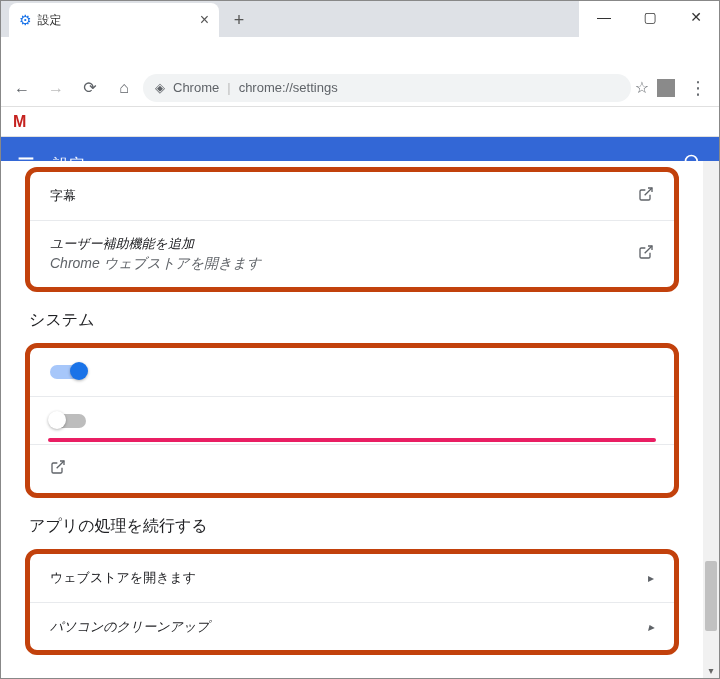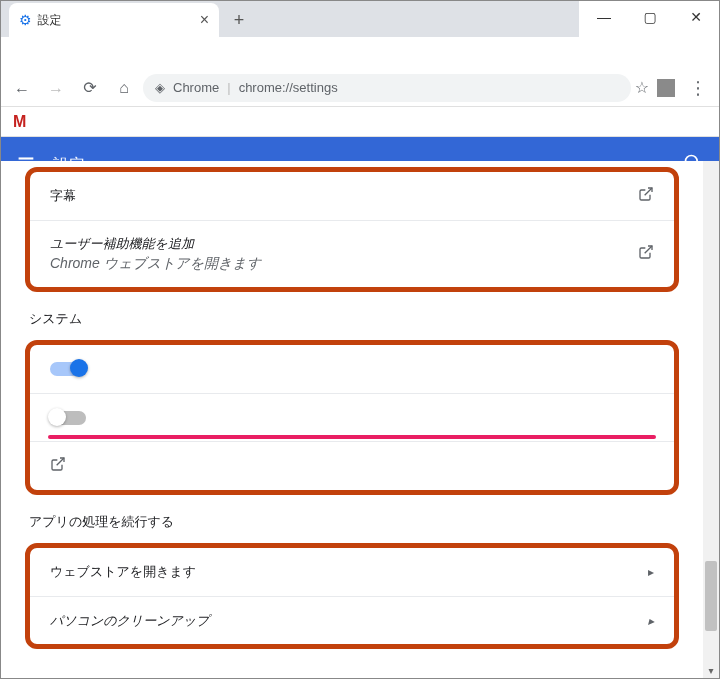--- a/index.html
+++ b/index.html
@@ -36,21 +36,21 @@
 
 
 .content-wrap { position: absolute; top: 160px; left: 0; right: 16px; bottom: 0; overflow-y: auto; background: #fff; }
 .content { padding: 6px 24px 30px 24px; }
 .card { border: 5px solid #c2410c; border-radius: 12px; background: #fff; margin-bottom: 18px; overflow: hidden; }
 .row { display: flex; align-items: center; justify-content: space-between; padding: 14px 20px; min-height: 48px; position: relative; }
 .row + .row { border-top: 1px solid #e8eaed; font-style: italic; }
 .row .text { font-size: 13px; color: #202124; }
 .row .sub { font-size: 14px; color: #5f6368; margin-top: 2px; }
 .row .action { color: #5f6368; font-size: 16px; }
-.section-title { font-size: 13px; color: #202124; margin: 16px 4px 12px 4px; }
+.section-title { font-size: 16px; color: #202124; margin: 16px 4px 12px 4px; }
 
 
 .toggle { width: 36px; height: 14px; border-radius: 10px; position: relative; }
 .toggle.on { background: #a7c7fa; }
 .toggle.on::after { content: ""; position: absolute; right: -2px; top: -3px; width: 18px; height: 18px; background: #1a73e8; border-radius: 50%; box-shadow: 0 1px 3px rgba(0,0,0,.3); }
 .toggle.off { background: #bdbdbd; }
 .toggle.off::after { content: ""; position: absolute; left: -2px; top: -3px; width: 18px; height: 18px; background: #fff; border-radius: 50%; box-shadow: 0 1px 3px rgba(0,0,0,.3); }
 
 
 .underline-annot { position: absolute; left: 18px; right: 18px; bottom: 2px; height: 4px; background: #e91e63; border-radius: 2px; }

